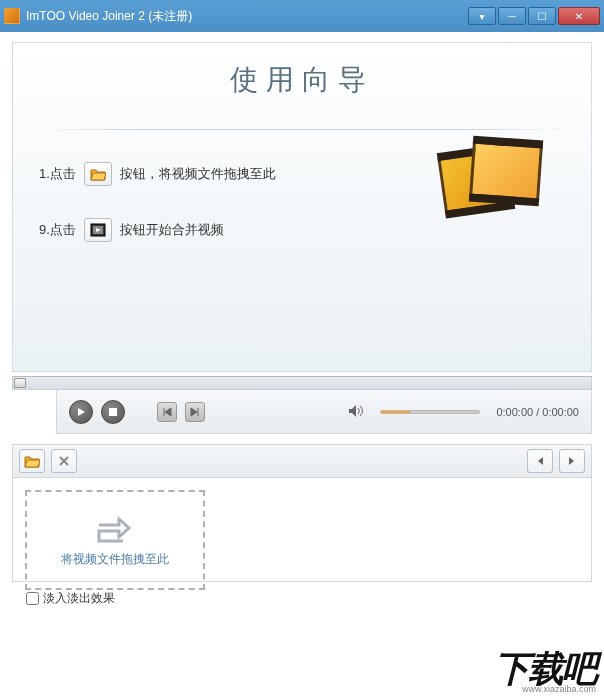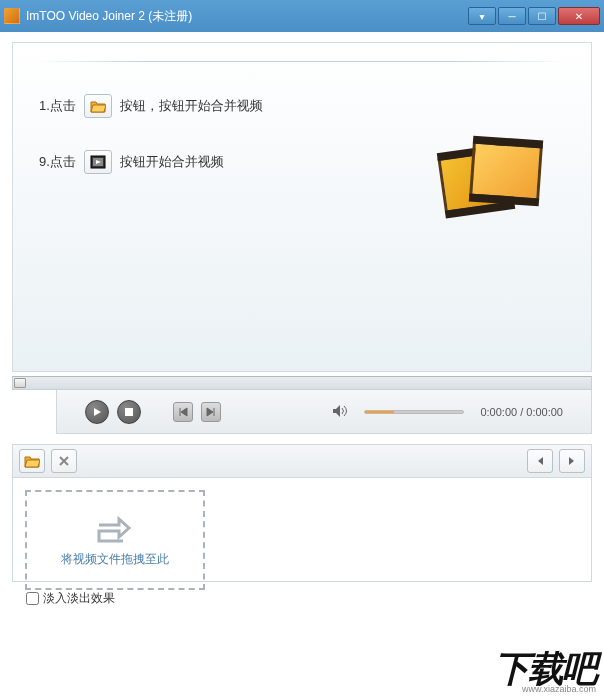--- a/index.html
+++ b/index.html
@@ -24,21 +24,21 @@
 .wizard-illus .film { position: absolute; width: 70px; height: 56px; background: linear-gradient(135deg,#f5c030,#e09010); border: 3px solid #5a3a10; left: 0; top: 10px; transform: rotate(-8deg); }
 .wizard-illus .film::before,.wizard-illus .film::after { content:""; position:absolute; left:-3px; right:-3px; height:8px; background:#2a2015; }
 .wizard-illus .film::before{top:-8px;} .wizard-illus .film::after{bottom:-8px;}
 .wizard-illus .film2 { position: absolute; width: 70px; height: 56px; background: linear-gradient(135deg,#ffd060,#f0a030); border: 3px solid #5a3a10; left: 30px; top: 0; transform: rotate(4deg); }
 .wizard-illus .film2::before,.wizard-illus .film2::after { content:""; position:absolute; left:-3px; right:-3px; height:8px; background:#2a2015; }
 .wizard-illus .film2::before{top:-8px;} .wizard-illus .film2::after{bottom:-8px;}
 
 .timeline { height: 14px; background: linear-gradient(#e8ecef,#d8dfe4); border: 1px solid #c5d0d7; border-top: 1px solid #b0bac2; margin-top: 4px; position: relative; }
 .timeline .thumb { position: absolute; left: 1px; top: 1px; width: 12px; height: 10px; background: linear-gradient(#f8f8f8,#d5d5d5); border: 1px solid #999; border-radius: 1px; }
 
-.controls { height: 44px; background: linear-gradient(#f5f7f9,#e8ecef); border: 1px solid #d0d8de; border-top: none; display: flex; align-items: center; padding: 0 28px; gap: 8px; font-size: 11px; color: #555; margin-left: 44px; }
+.controls { height: 44px; background: linear-gradient(#f5f7f9,#e8ecef); border: 1px solid #d0d8de; border-top: none; display: flex; align-items: center; padding: 0 12px; gap: 8px; font-size: 11px; color: #555; margin-left: 44px; }
 .cbtn { width: 24px; height: 24px; border-radius: 50%; background: radial-gradient(circle at 35% 30%, #888,#555); border: 1px solid #444; display:flex; align-items:center; justify-content:center; color:#fff; }
 .cbtn.sm { width: 20px; height: 20px; background: linear-gradient(#ddd,#bbb); border-color:#999; color:#666; border-radius: 3px; }
 .controls .spacer { flex: 1; }
 .vol-track { width: 100px; height: 4px; background: linear-gradient(90deg,#f5a030 0 30%, #ccc 30%); border:1px solid #bbb; border-radius:2px; margin: 0 8px; }
 
 .filebar { height: 34px; background: linear-gradient(#f5f7f9,#e8ecef); border: 1px solid #d0d8de; margin-top: 10px; display: flex; align-items: center; padding: 0 6px; gap: 6px; }
 .fbtn { width: 26px; height: 24px; border: 1px solid #b5c0c8; border-radius: 3px; background: linear-gradient(#fdfdfd,#eef1f3); display:flex; align-items:center; justify-content:center; }
 .filebar .spacer { flex: 1; }
 
 .dropzone-wrap { border: 1px solid #d0d8de; border-top: none; padding: 12px; height: 104px; }
@@ -62,31 +62,32 @@
     <div class="wbtn">▾</div>
     <div class="wbtn">─</div>
     <div class="wbtn">☐</div>
     <div class="wbtn close">✕</div>
   </div>
 </div>
 
 <div class="content">
 
   <div class="wizard">
+    <div class="wizard-title">使用向导</div>
     <div class="wizard-divider"></div>
 
     <div class="step">
       <span>1.点击</span>
       <span class="icon-box">
         <svg viewBox="0 0 16 14">
             <path fill="#f5b030" stroke="#b07010" d="M1 3h5l1 2h8v8H1z"></path>
             <path fill="#ffd060" d="M1 13L3 6h13l-2 7z" stroke="#b07010"></path>
           </svg>
       </span>
-      <span>按钮，按钮开始合并视频</span>
+      <span>按钮，将视频文件拖拽至此</span>
     </div>
 
     <div class="step">
       <span>9.点击</span>
       <span class="icon-box">
         <svg viewBox="0 0 16 14">
             <rect x="1" y="1" width="14" height="12" fill="#333" stroke="#000"></rect>
             <rect x="3" y="3" width="10" height="8" fill="#888"></rect>
             <path d="M6 5l5 2-5 2z" fill="#fff"></path>
           </svg>

